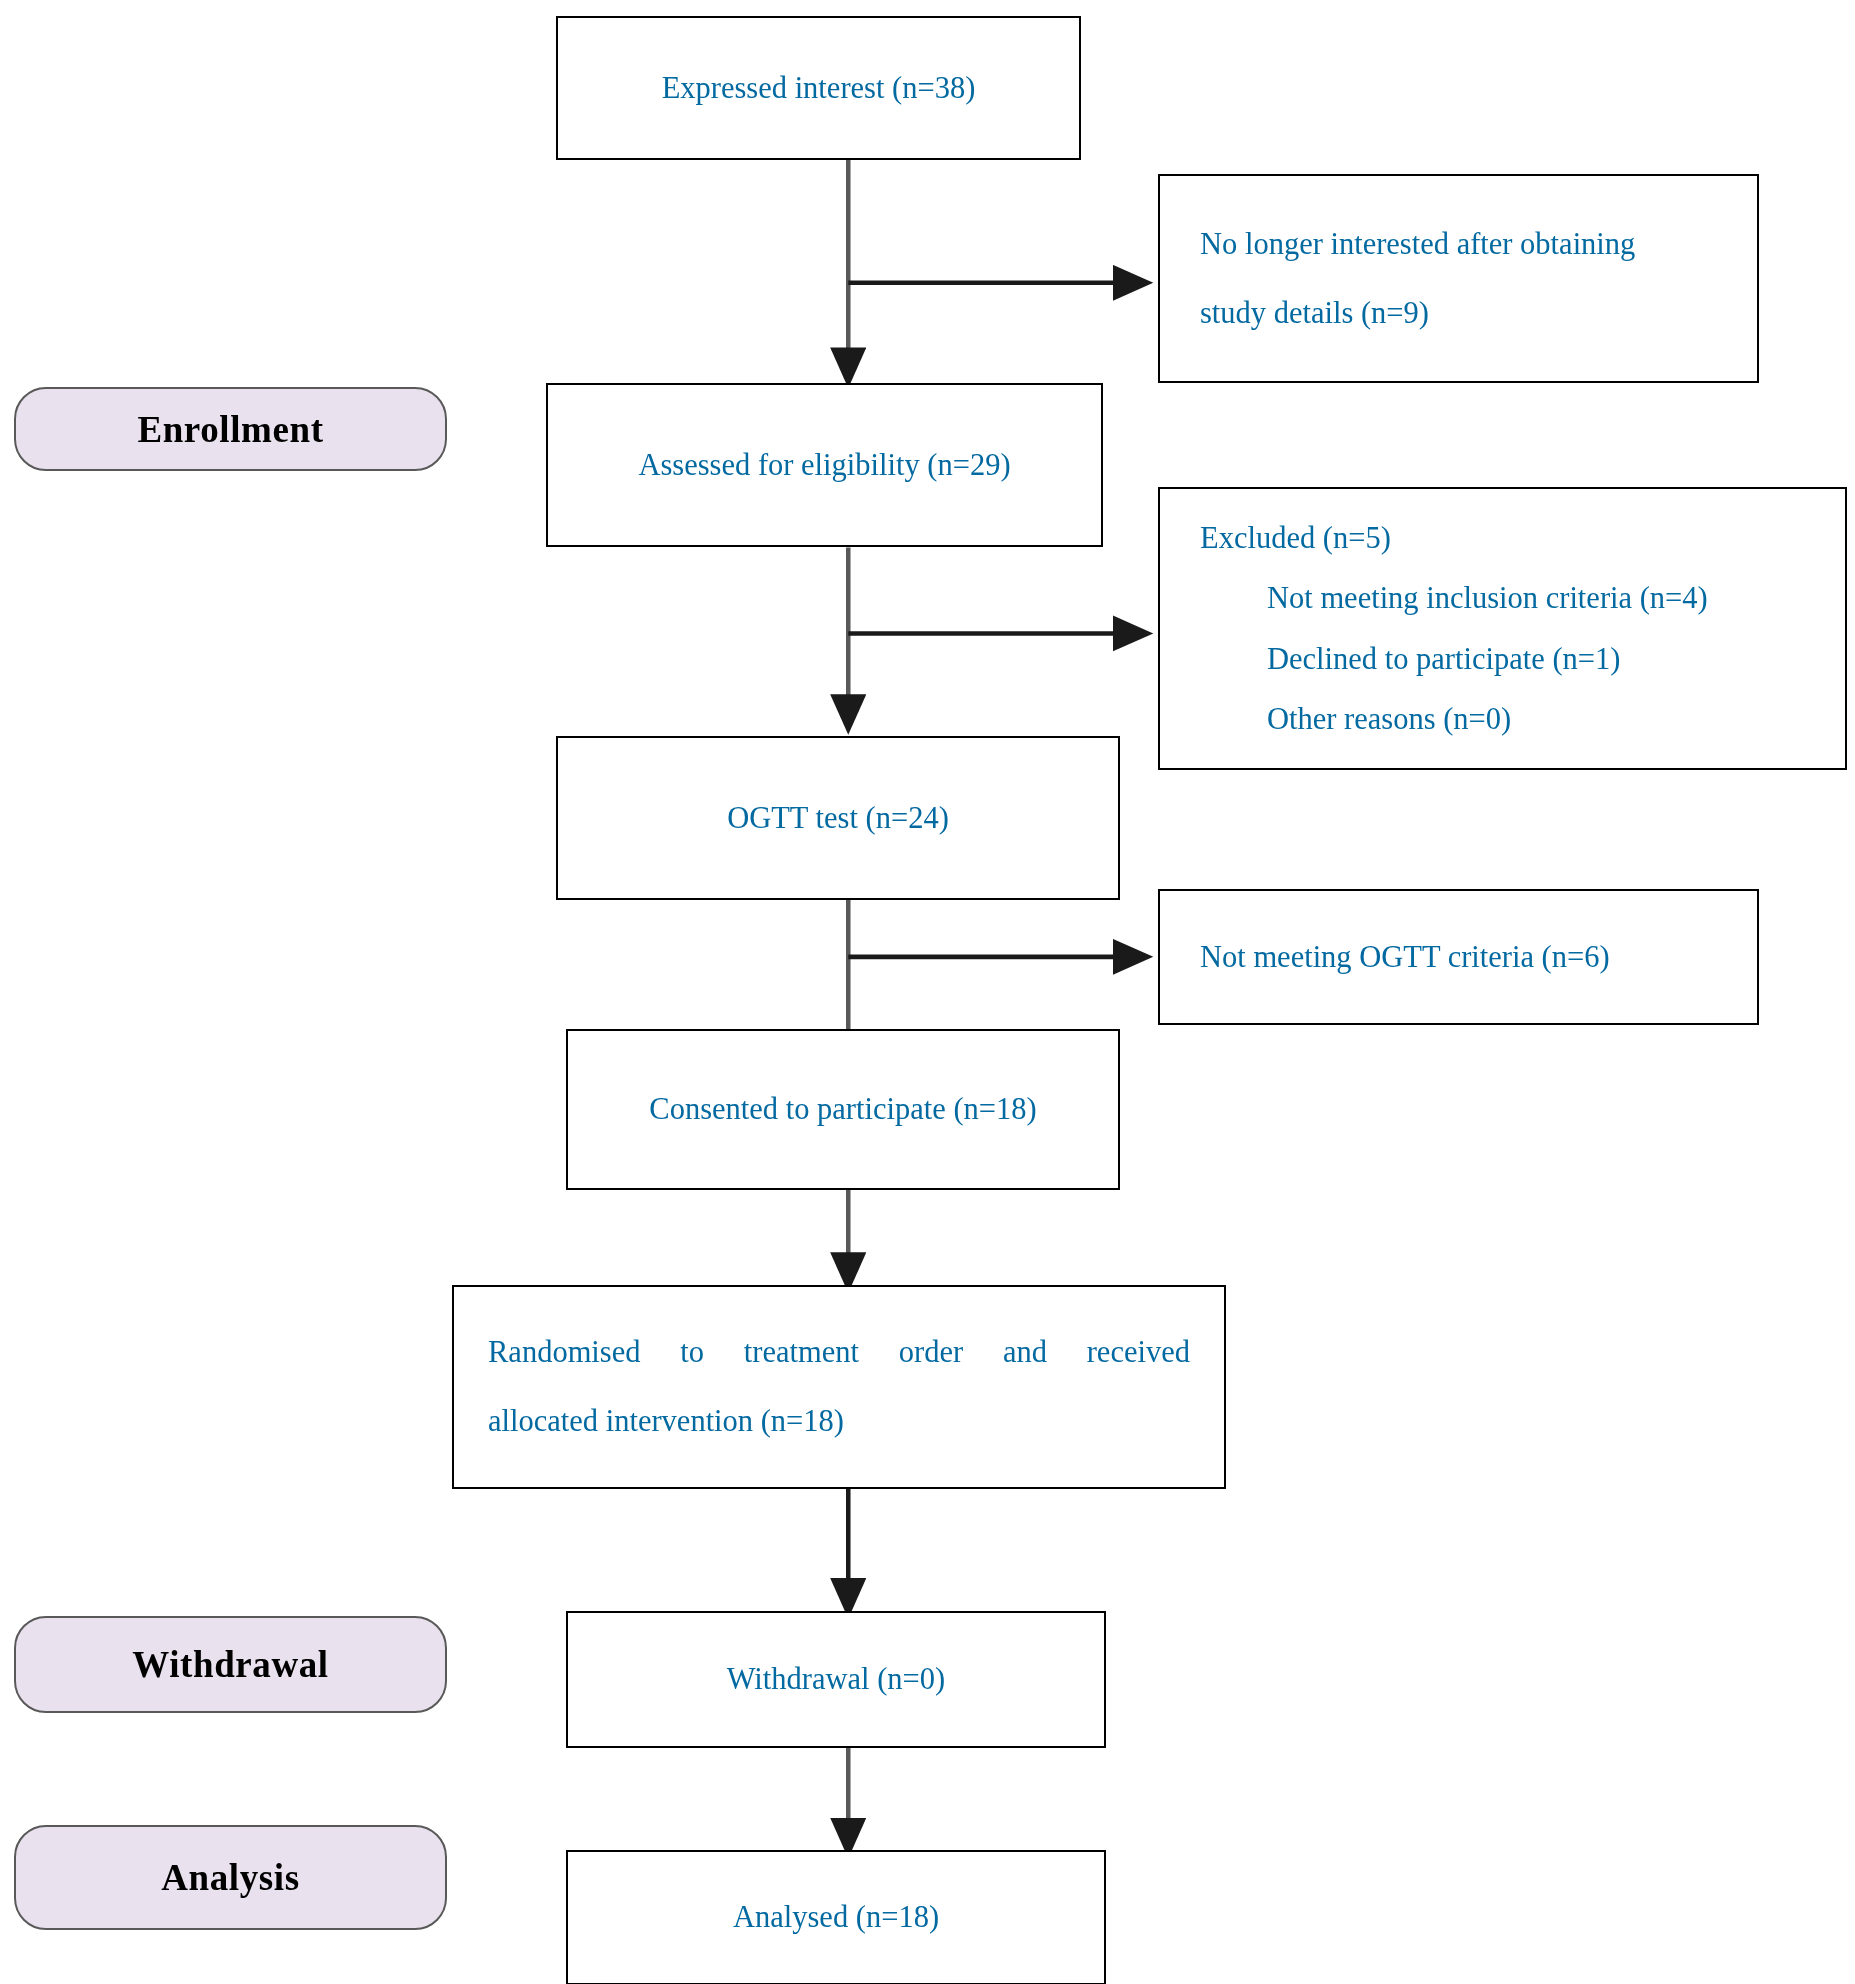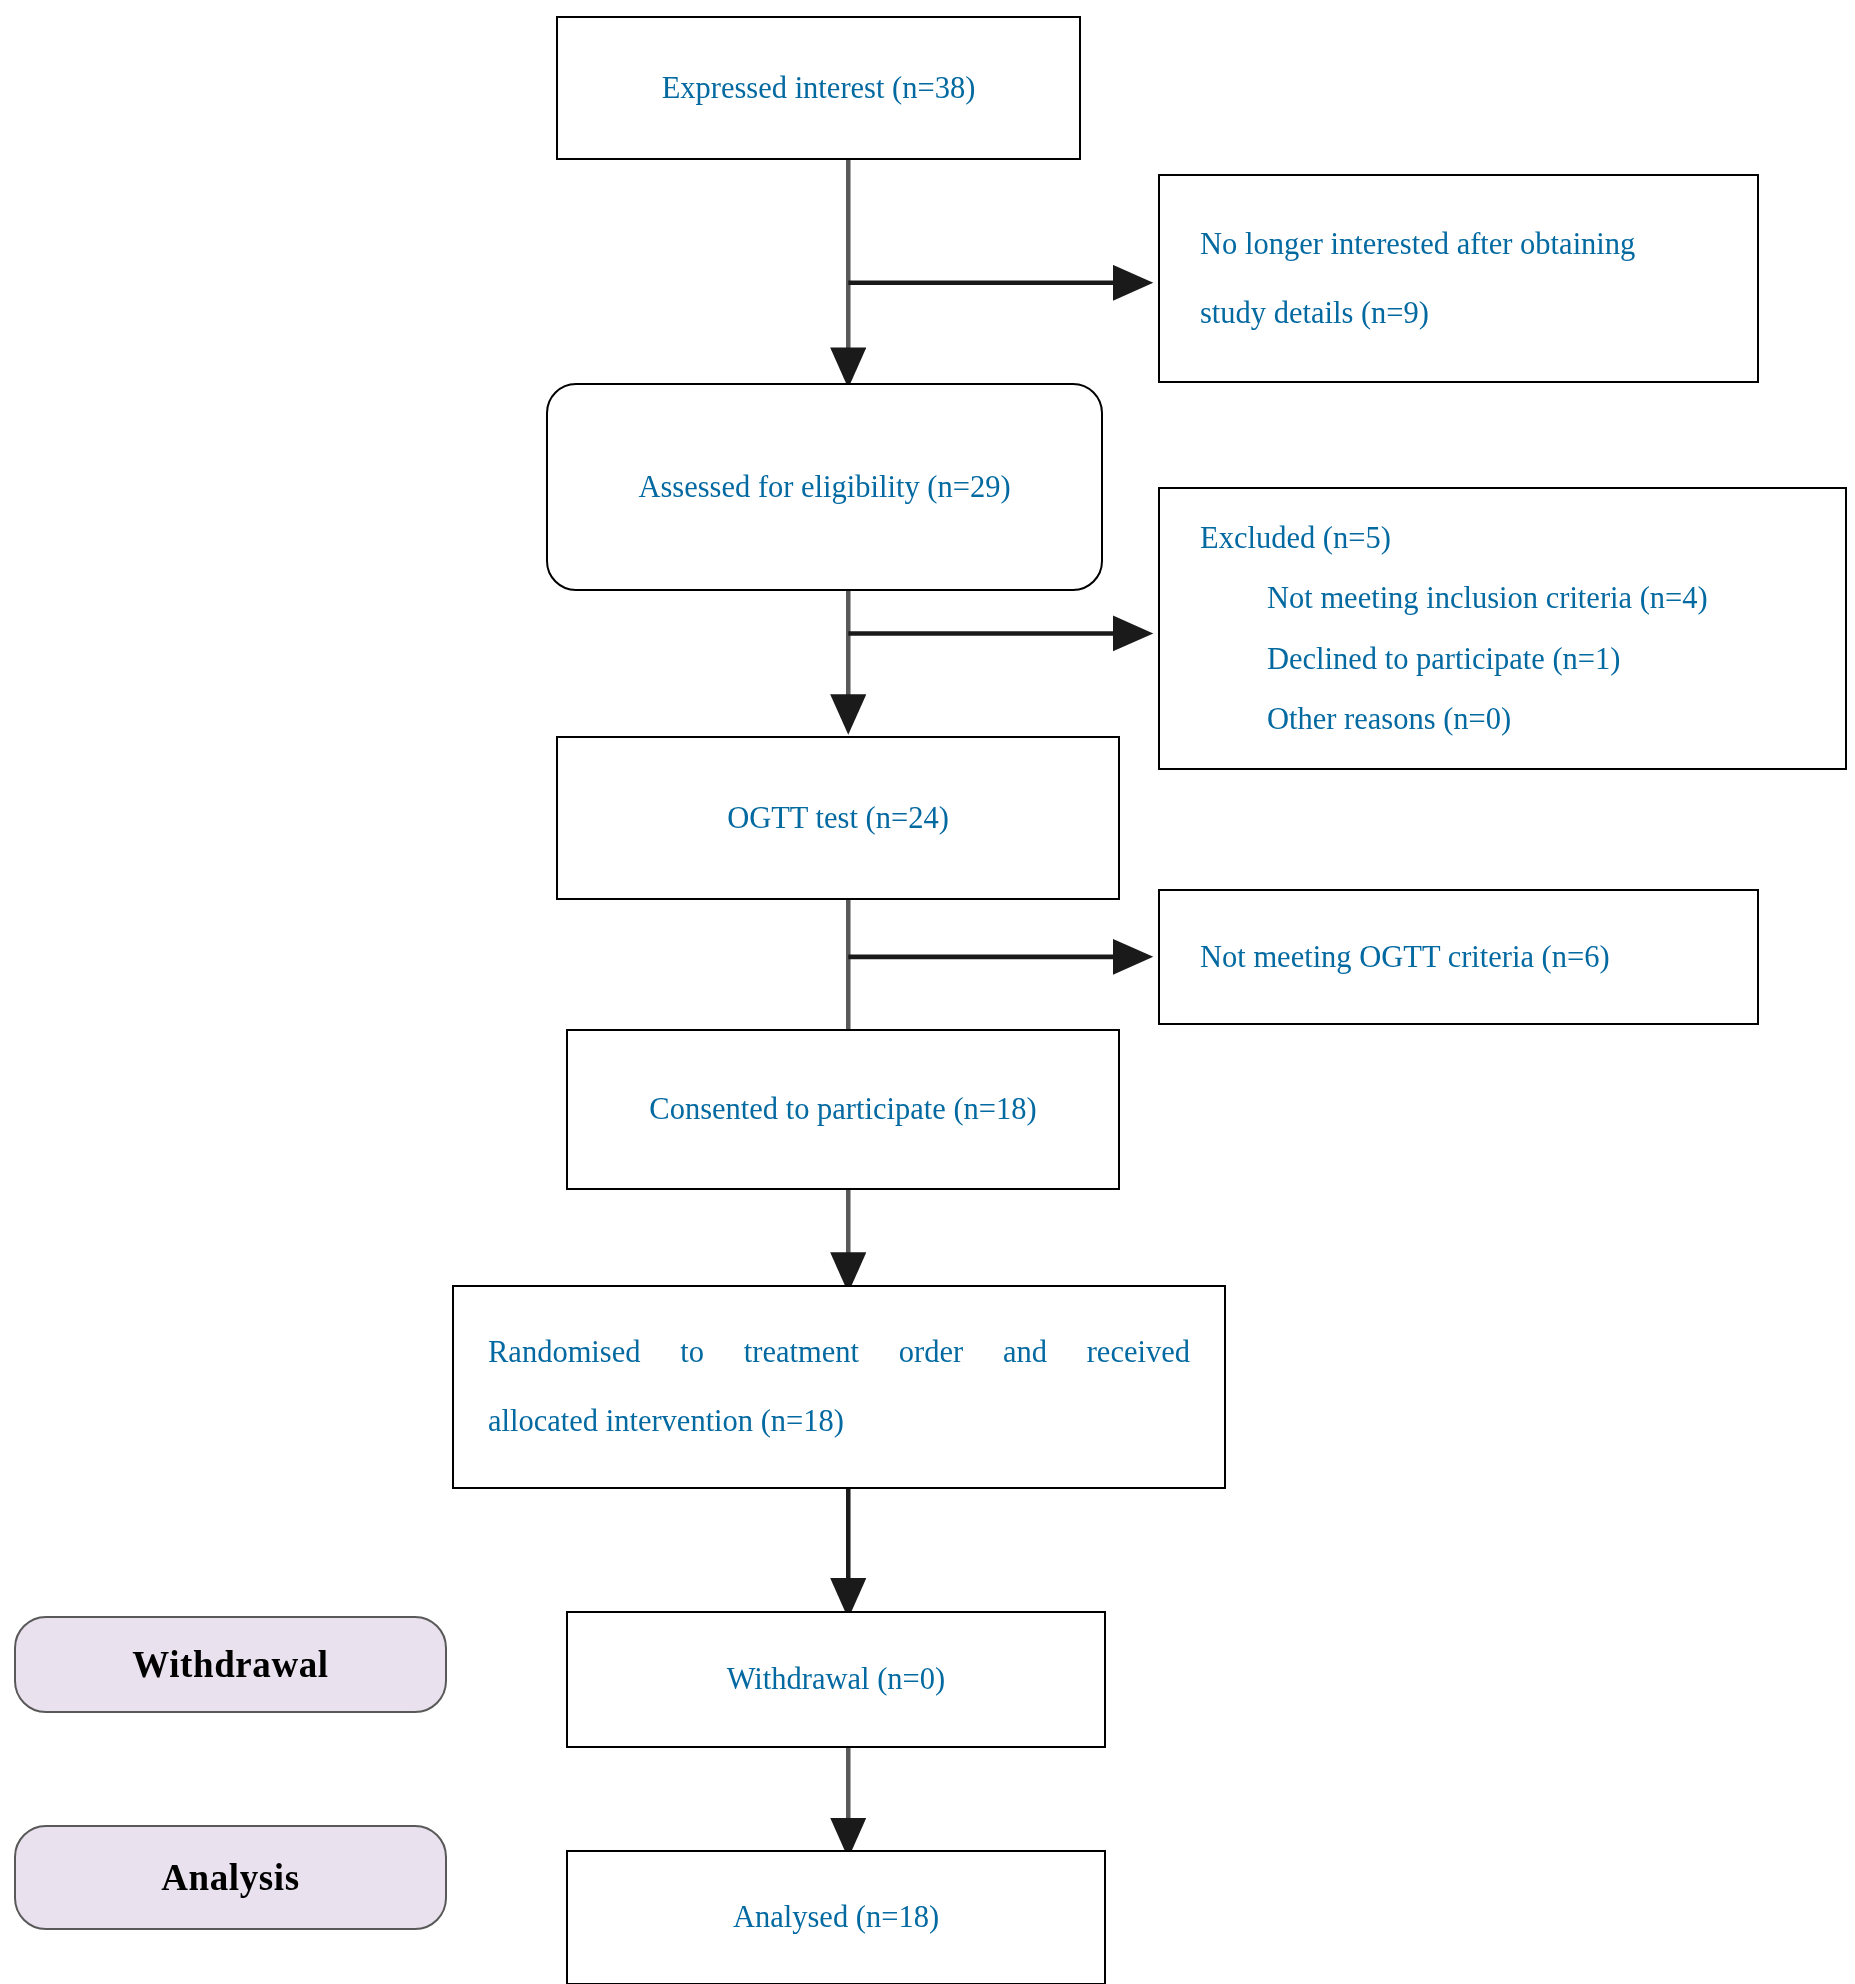--- a/index.html
+++ b/index.html
@@ -97,34 +97,37 @@
 
     <line x1="1500" y1="1692" x2="2025" y2="1692" stroke="#1a1a1a" stroke-width="8" marker-end="url(#ah)"></line>
 
     <line x1="1500" y1="2104" x2="1500" y2="2272" stroke="#595959" stroke-width="8" marker-end="url(#ah)"></line>
 
     <line x1="1500" y1="2632" x2="1500" y2="2848" stroke="#1a1a1a" stroke-width="8" marker-end="url(#ah)"></line>
 
     <line x1="1500" y1="3086" x2="1500" y2="3272" stroke="#595959" stroke-width="8" marker-end="url(#ah)"></line>
   </svg>
 
+  <div class="stage" style="left:14px; top:387px; width:433px; height:84px;">
+    <span class="txt">Enrollment</span>
+  </div>
 
   <div class="stage" style="left:14px; top:1616px; width:433px; height:97px;">
     <span class="txt">Withdrawal</span>
   </div>
 
   <div class="stage" style="left:14px; top:1825px; width:433px; height:105px;">
     <span class="txt">Analysis</span>
   </div>
 
   <div class="box" style="left:556px; top:16px; width:525px; height:144px;">
     <span class="txt">Expressed interest (n=38)</span>
   </div>
 
-  <div class="box" style="left:546px; top:383px; width:557px; height:208px;border-radius:30px;">
+  <div class="box" style="left:546px; top:383px; width:557px; height:164px;">
     <span class="txt">Assessed for eligibility (n=29)</span>
   </div>
 
   <div class="box" style="left:556px; top:728px; width:564px; height:164px;margin-top:8px;">
     <span class="txt">OGTT test (n=24)</span>
   </div>
 
   <div class="box" style="left:566px; top:1029px; width:554px; height:161px;">
     <span class="txt">Consented to participate (n=18)</span>
   </div>

